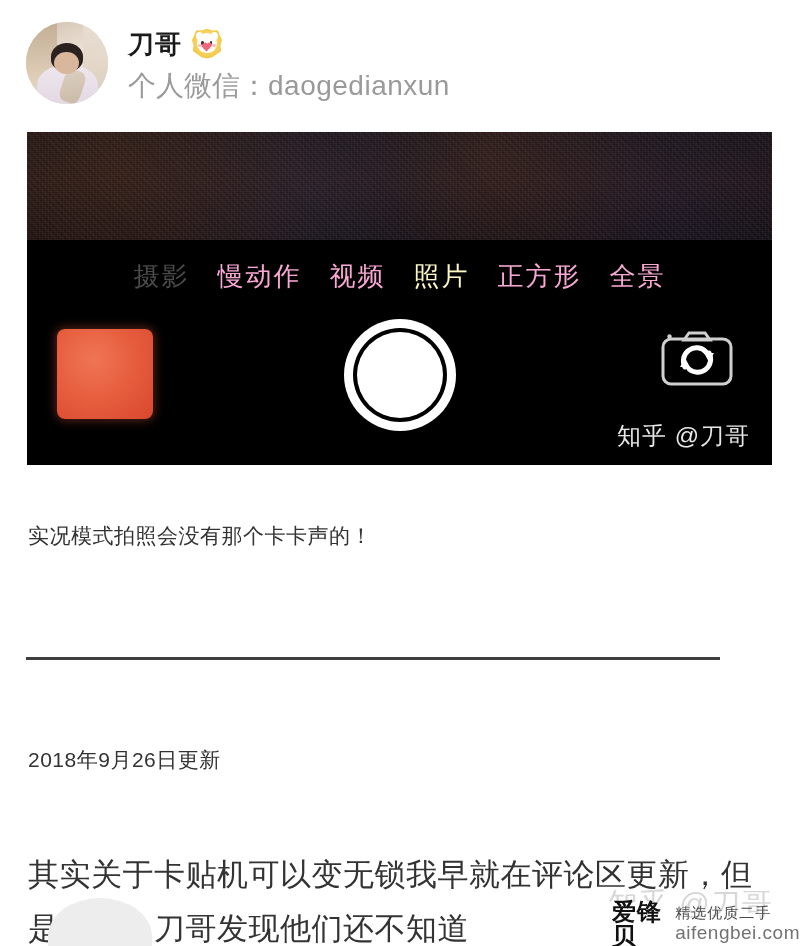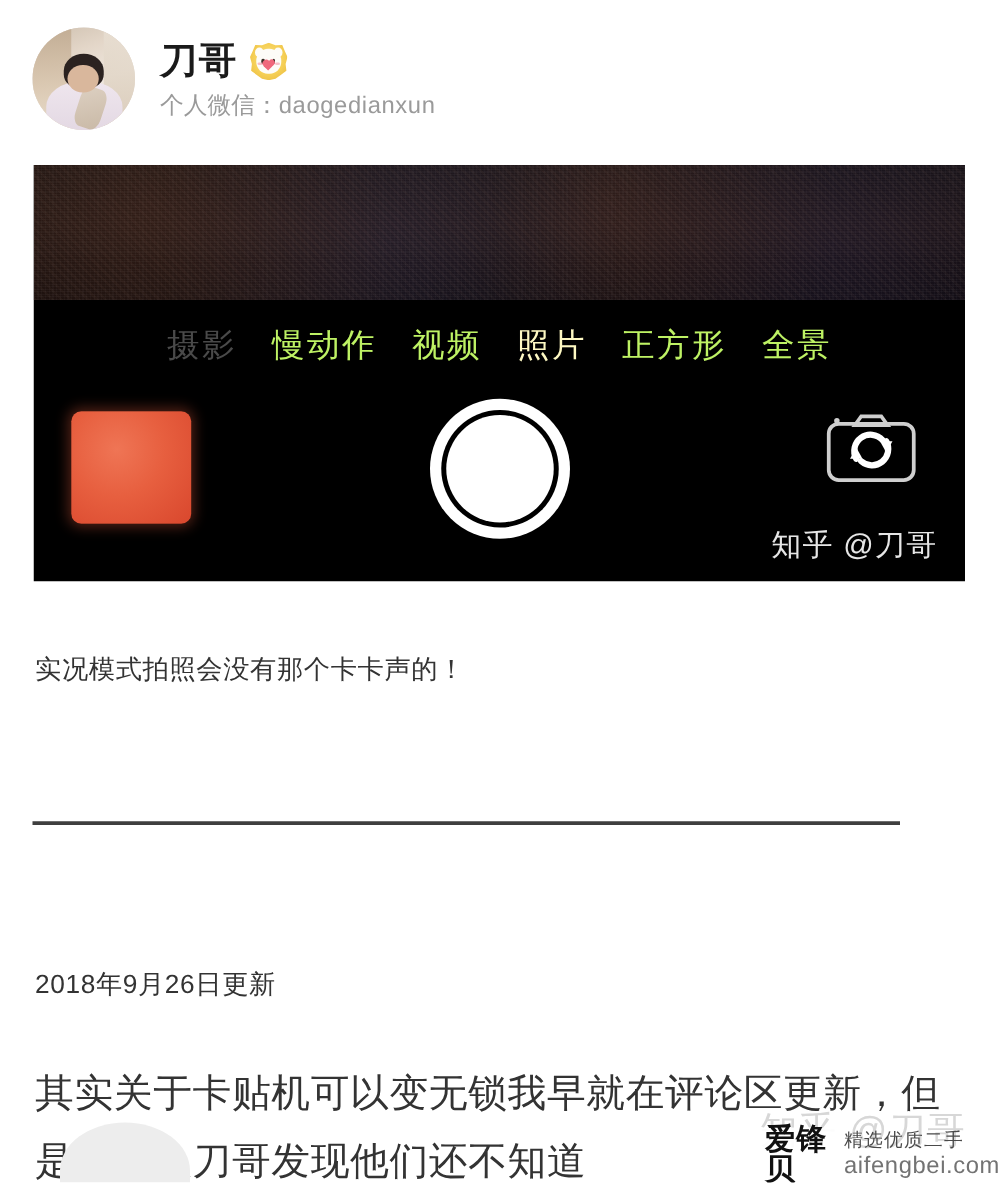--- a/index.html
+++ b/index.html
@@ -76,21 +76,21 @@
     flex-direction: column;
     justify-content: center;
   }
   .author-name-row {
     display: flex;
     align-items: center;
     gap: 10px;
     height: 40px;
   }
   .author-name {
-    font-size: 30px;
+    font-size: 26px;
     font-weight: bold;
     color: #1a1a1a;
     letter-spacing: 1px;
     line-height: 1;
   }
   
   .badge {
     position: relative;
     width: 30px; height: 30px;
     flex: 0 0 30px;
@@ -137,21 +137,21 @@
   .badge .b-heart::after  { top: 0; right: -50%; }
   .badge .b-blush-l, .badge .b-blush-r {
     position: absolute; top: 52%; width: 13%; height: 9%;
     border-radius: 50%; background: #f6b4bd; opacity: .85;
   }
   .badge .b-blush-l { left: 19%; }
   .badge .b-blush-r { right: 19%; }
 
   .author-sub {
     margin-top: 4px;
-    font-size: 19px;
+    font-size: 28px;
     color: #9a9a9a;
     line-height: 1.25;
     white-space: nowrap;
   }
   .author-sub .sub-id { letter-spacing: .5px; }
 
   
   .camera-shot {
     position: absolute;
     left: 27px; top: 132px;
@@ -186,21 +186,21 @@
     left: 0; top: 116px;
     width: 100%; height: 56px;
     display: flex;
     align-items: center;
     justify-content: center;
     gap: 28px;
     padding: 0 22px;
   }
   .mode-item {
     font-size: 26px;
-    color: #bef264;
+    color: #f9a8d4;
     letter-spacing: 2px;
     white-space: nowrap;
     font-weight: 500;
   }
   .mode-item.dim   { color: #4a4a4a; }
   .mode-item.active{ color: #fef9c3; }
 
   
   .controls {
     position: absolute;
@@ -257,21 +257,21 @@
   .body-line {
     position: absolute;
     left: 28px;
     font-size: 21px;
     color: #333333;
     letter-spacing: .5px;
     line-height: 1.5;
     white-space: nowrap;
   }
   #caption-line { top: 520px; }
-  #date-line    { top: 772px; }
+  #date-line    { top: 744px; }
 
   .divider {
     position: absolute;
     left: 26px; top: 657px;
     width: 694px; height: 3px;
     background: #3f3f3f;
   }
 
   .para-block {
     position: absolute;

